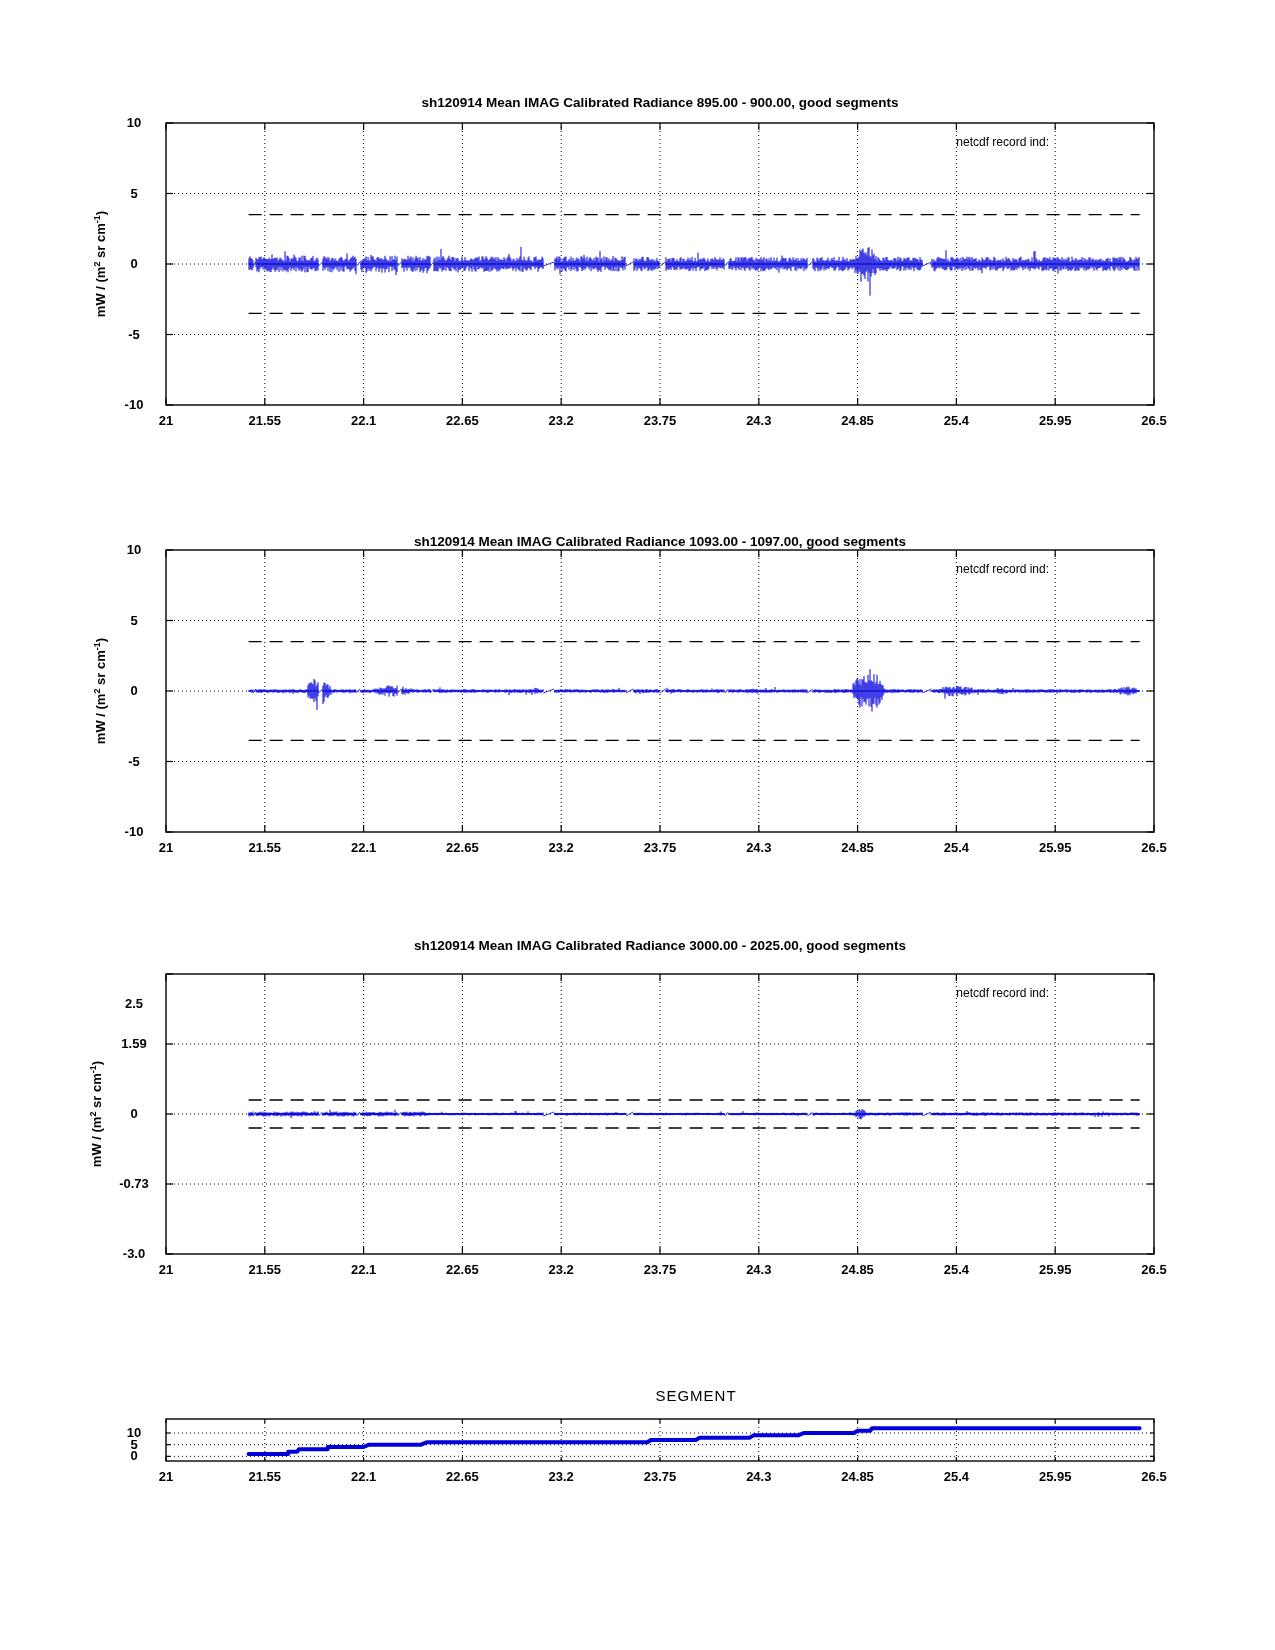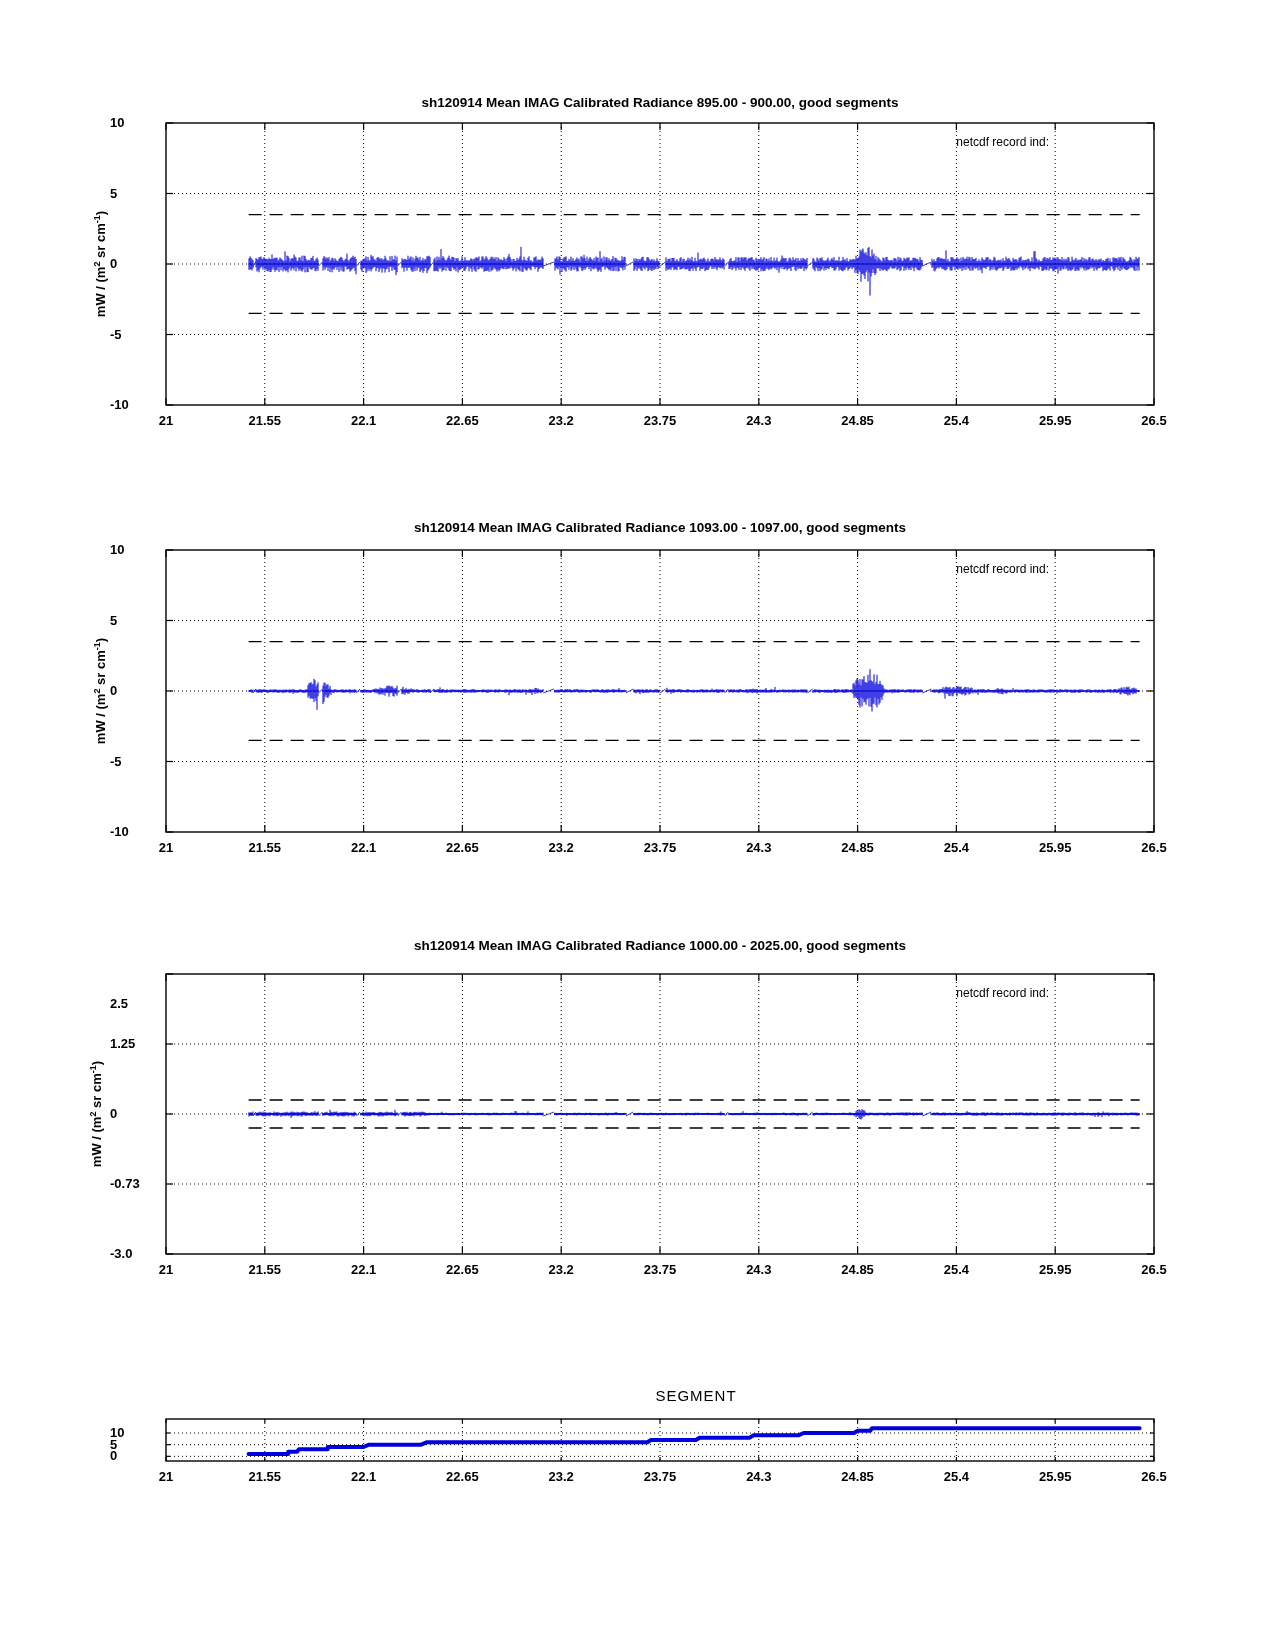--- a/index.html
+++ b/index.html
@@ -9,21 +9,21 @@
   .plot-title{position:absolute;transform:translateX(-50%);font:700 13.5px "Liberation Sans",sans-serif;
               color:#000;white-space:nowrap;}
   .seg-title{position:absolute;transform:translateX(-50%);font:400 15px "Liberation Sans",sans-serif;
              color:#000;white-space:nowrap;letter-spacing:1px;}
   .annot{position:absolute;width:220px;text-align:right;font:400 12px "Liberation Sans",sans-serif;color:#000;}
   .ylabel{position:absolute;transform:translate(-50%,-50%) rotate(-90deg);transform-origin:center center;
           font:700 13px "Liberation Sans",sans-serif;color:#000;white-space:nowrap;}
   .ylabel sup{font-size:9px;}
   .tick-x{position:absolute;transform:translateX(-50%);font:700 13px "Liberation Sans",sans-serif;
           color:#000;white-space:nowrap;}
-  .tick-y{position:absolute;width:48px;text-align:left;font:700 13px "Liberation Sans",sans-serif;
+  .tick-y{position:absolute;width:48px;text-align:center;font:700 13px "Liberation Sans",sans-serif;
           color:#000;white-space:nowrap;}
 </style>
 </head>
 <body>
 
 <div id="page">
   <svg id="fig-svg" width="1275" height="1650">
       <g>
         <line x1="264.8000000000001" y1="123" x2="264.8000000000001" y2="405" stroke="#000000" stroke-width="1" stroke-dasharray="1 3"></line>
         <line x1="363.60000000000025" y1="123" x2="363.60000000000025" y2="405" stroke="#000000" stroke-width="1" stroke-dasharray="1 3"></line>
@@ -220,22 +220,22 @@
         <line x1="166" y1="1433" x2="170" y2="1433" stroke="#000000" stroke-width="1.2"></line>
         <line x1="1150" y1="1433" x2="1154" y2="1433" stroke="#000000" stroke-width="1.2"></line>
         <line x1="166" y1="1444.6666666666667" x2="170" y2="1444.6666666666667" stroke="#000000" stroke-width="1.2"></line>
         <line x1="1150" y1="1444.6666666666667" x2="1154" y2="1444.6666666666667" stroke="#000000" stroke-width="1.2"></line>
         <line x1="166" y1="1456.3333333333333" x2="170" y2="1456.3333333333333" stroke="#000000" stroke-width="1.2"></line>
         <line x1="1150" y1="1456.3333333333333" x2="1154" y2="1456.3333333333333" stroke="#000000" stroke-width="1.2"></line>
       </g>
     </svg>
 
   <div class="plot-title" id="title-0" style="left: 660px; top: 95px;">sh120914 Mean IMAG Calibrated Radiance 895.00 - 900.00, good segments</div>
-  <div class="plot-title" id="title-1" style="left: 660px; top: 520px;">sh120914 Mean IMAG Calibrated Radiance 1093.00 - 1097.00, good segments</div>
-  <div class="plot-title" id="title-2" style="left: 660px; top: 938px;">sh120914 Mean IMAG Calibrated Radiance 1000.00 - 2025.00, good segments</div>
+  <div class="plot-title" id="title-1" style="left: 660px; top: 534px;">sh120914 Mean IMAG Calibrated Radiance 1093.00 - 1097.00, good segments</div>
+  <div class="plot-title" id="title-2" style="left: 660px; top: 938px;">sh120914 Mean IMAG Calibrated Radiance 3000.00 - 2025.00, good segments</div>
   <div class="seg-title" id="title-3" style="left: 696px; top: 1387px;">SEGMENT</div>
 
   <div class="annot" id="annot-0" style="left: 829px; top: 135px;">netcdf record ind:</div>
   <div class="annot" id="annot-1" style="left: 829px; top: 562px;">netcdf record ind:</div>
   <div class="annot" id="annot-2" style="left: 829px; top: 986px;">netcdf record ind:</div>
 
   <div class="ylabel" id="ylabel-0" style="left: 100px; top: 264px;"><span>mW / (m</span><sup>2</sup><span> sr cm</span><sup>-1</sup><span>)</span></div>
   <div class="ylabel" id="ylabel-1" style="left: 100px; top: 691px;"><span>mW / (m</span><sup>2</sup><span> sr cm</span><sup>-1</sup><span>)</span></div>
   <div class="ylabel" id="ylabel-2" style="left: 96px; top: 1114px;"><span>mW / (m</span><sup>2</sup><span> sr cm</span><sup>-1</sup><span>)</span></div>
 
@@ -277,21 +277,21 @@
       <div class="tick-x" style="left: 363.6px; top: 1262px;">22.1</div>
       <div class="tick-x" style="left: 462.4px; top: 1262px;">22.65</div>
       <div class="tick-x" style="left: 561.2px; top: 1262px;">23.2</div>
       <div class="tick-x" style="left: 660px; top: 1262px;">23.75</div>
       <div class="tick-x" style="left: 758.8px; top: 1262px;">24.3</div>
       <div class="tick-x" style="left: 857.6px; top: 1262px;">24.85</div>
       <div class="tick-x" style="left: 956.4px; top: 1262px;">25.4</div>
       <div class="tick-x" style="left: 1055.2px; top: 1262px;">25.95</div>
       <div class="tick-x" style="left: 1154px; top: 1262px;">26.5</div>
       <div class="tick-y" style="left: 110px; top: 996px;">2.5</div>
-      <div class="tick-y" style="left: 110px; top: 1036px;">1.25</div>
+      <div class="tick-y" style="left: 110px; top: 1036px;">1.59</div>
       <div class="tick-y" style="left: 110px; top: 1106px;">0</div>
       <div class="tick-y" style="left: 110px; top: 1176px;">-0.73</div>
       <div class="tick-y" style="left: 110px; top: 1246px;">-3.0</div>
       <div class="tick-x" style="left: 166px; top: 1469px;">21</div>
       <div class="tick-x" style="left: 264.8px; top: 1469px;">21.55</div>
       <div class="tick-x" style="left: 363.6px; top: 1469px;">22.1</div>
       <div class="tick-x" style="left: 462.4px; top: 1469px;">22.65</div>
       <div class="tick-x" style="left: 561.2px; top: 1469px;">23.2</div>
       <div class="tick-x" style="left: 660px; top: 1469px;">23.75</div>
       <div class="tick-x" style="left: 758.8px; top: 1469px;">24.3</div>

